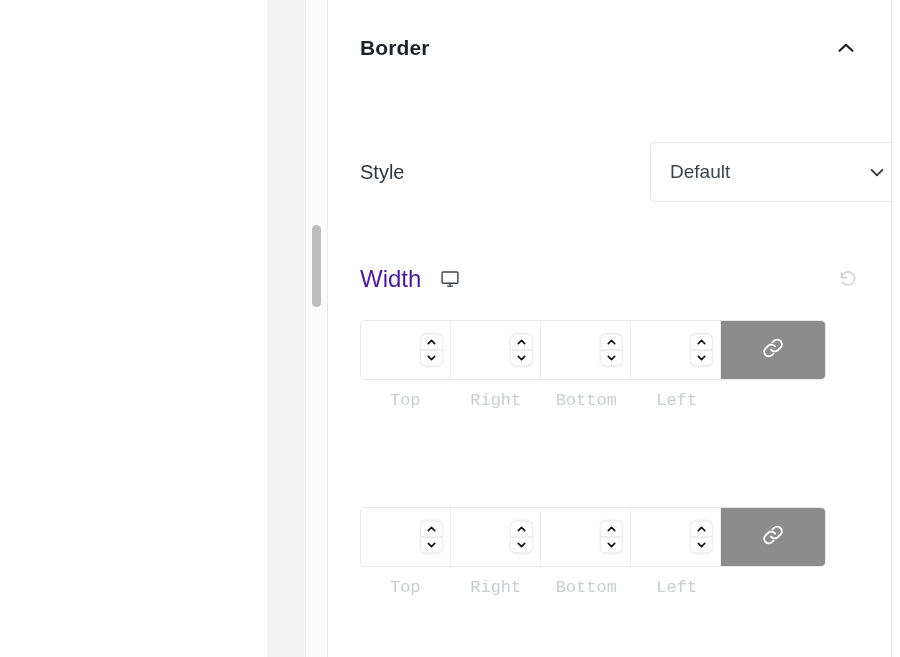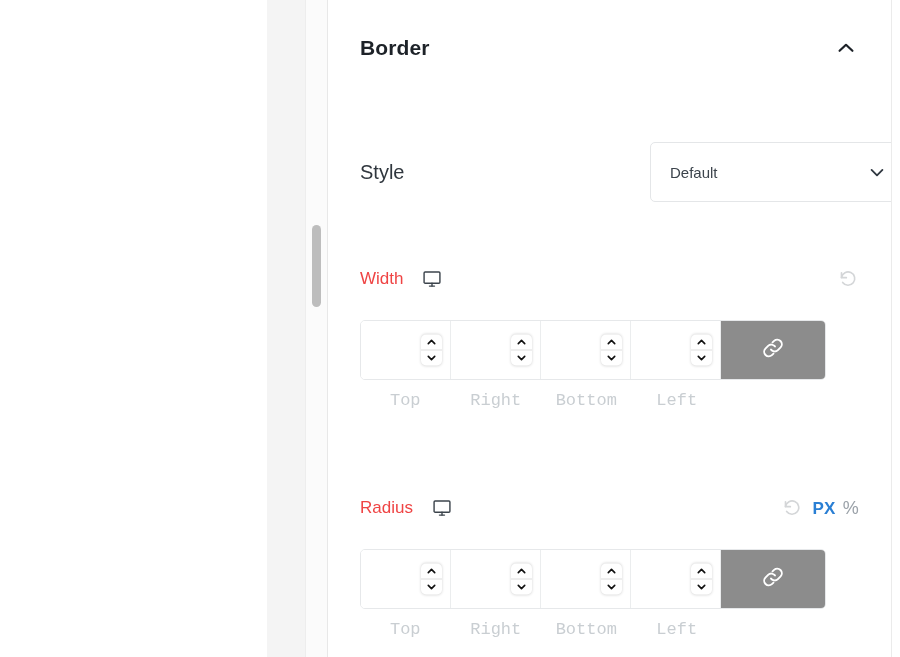--- a/index.html
+++ b/index.html
@@ -119,21 +119,21 @@
     border: 1px solid #e4e6e8;
     border-radius: 5px;
     background: #ffffff;
     display: flex;
     align-items: center;
     padding: 0 18px 0 19px;
     justify-content: space-between;
     cursor: pointer;
   }
   .select-value {
-    font-size: 15px;
+    font-size: 19px;
     color: #3c444c;
   }
   .select-chevron {
     width: 22px; height: 22px;
     display: flex;
     align-items: center;
     justify-content: center;
     color: #2f3740;
   }
 
@@ -142,22 +142,22 @@
   .dim-group.width  { top: 246px; }
   .dim-group.radius { top: 475px; }
 
   .dim-header {
     position: relative;
     height: 42px;
     display: flex;
     align-items: center;
   }
   .dim-label {
-    font-size: 17px;
-    color: #ef4444;
+    font-size: 24px;
+    color: #4c1d95;
   }
   .device-icon {
     margin-left: 18px;
     width: 22px; height: 22px;
     display: flex;
     align-items: center;
     justify-content: center;
     color: #3c444c;
     cursor: pointer;
   }
@@ -403,42 +403,20 @@
         <span class="sl">Top</span>
         <span class="sl">Right</span>
         <span class="sl">Bottom</span>
         <span class="sl">Left</span>
         <span class="sl-pad"></span>
       </div>
     </div>
 
     <div class="dim-group radius">
 
-      <div class="dim-header">
-        <span class="dim-label">Radius</span>
-        <span class="device-icon">
-          <svg width="20" height="20" viewBox="0 0 24 24" fill="none" stroke="currentColor" stroke-width="1.7" stroke-linecap="round" stroke-linejoin="round">
-            <rect x="2.5" y="3.5" width="19" height="13.5" rx="1.2"></rect>
-            <line x1="9" y1="20.5" x2="15" y2="20.5"></line>
-            <line x1="12" y1="17" x2="12" y2="20.5"></line>
-          </svg>
-        </span>
-        <div class="dim-header-right">
-          <span class="reset-icon">
-            <svg width="20" height="20" viewBox="0 0 24 24" fill="none" stroke="currentColor" stroke-width="2" stroke-linecap="round" stroke-linejoin="round">
-              <path d="M4.2 10.2 A8 8 0 1 1 5.6 16.2"></path>
-              <polyline points="4.2 4.6 4.2 10.4 10 10.4"></polyline>
-            </svg>
-          </span>
-          <span class="unit-toggle">
-            <span class="unit active">PX</span>
-            <span class="unit inactive">%</span>
-          </span>
-        </div>
-      </div>
 
       <div class="input-row">
         <div class="num-cell">
           <input class="num-input" type="text" value="" style="">
           <span class="spinner">
             <span class="spin-up">
               <svg width="11" height="11" viewBox="0 0 24 24" fill="none" stroke="currentColor" stroke-width="3.6" stroke-linecap="round" stroke-linejoin="round">
                 <polyline points="5 15.5 12 8.5 19 15.5"></polyline>
                 </svg>
             </span>

